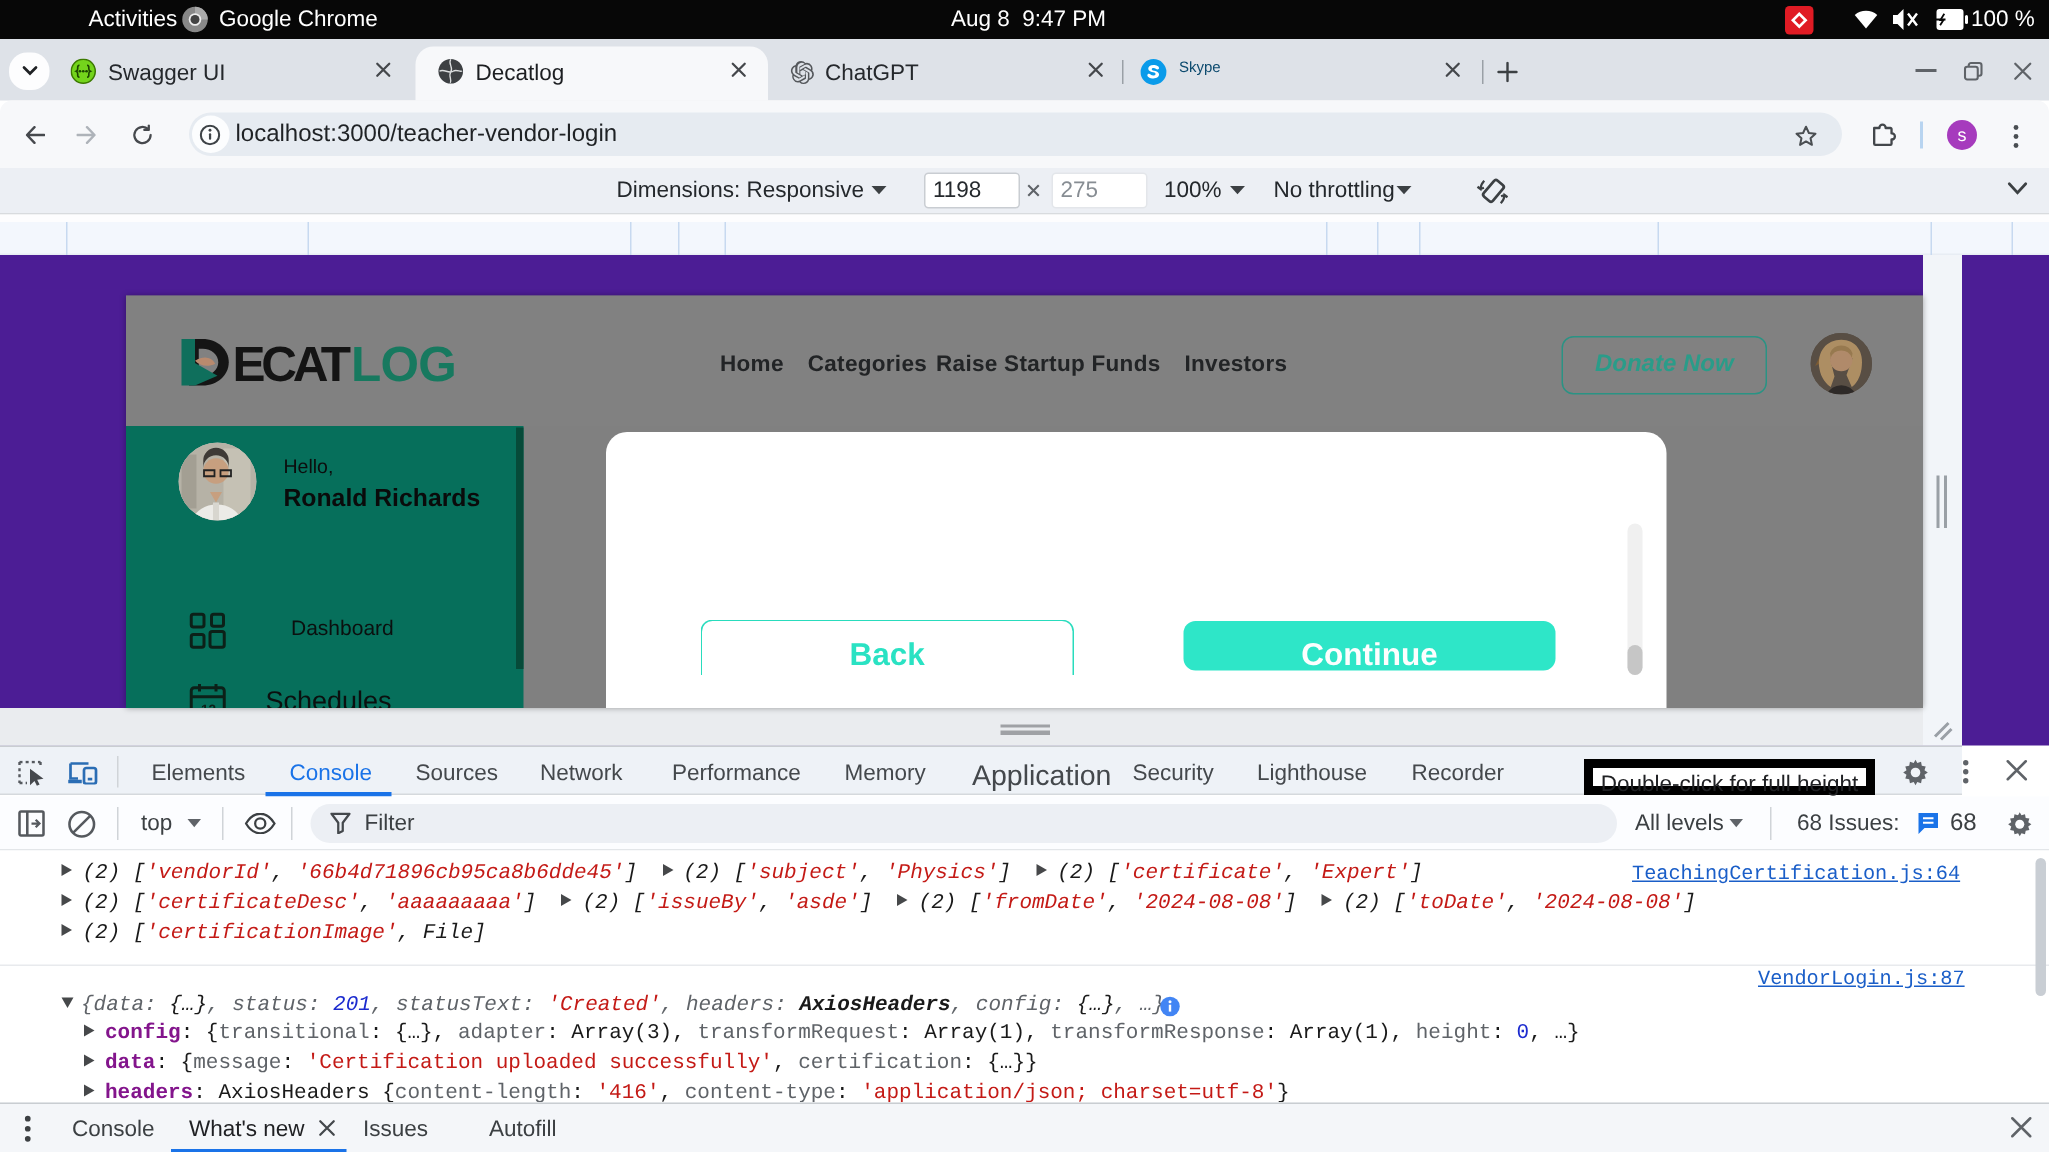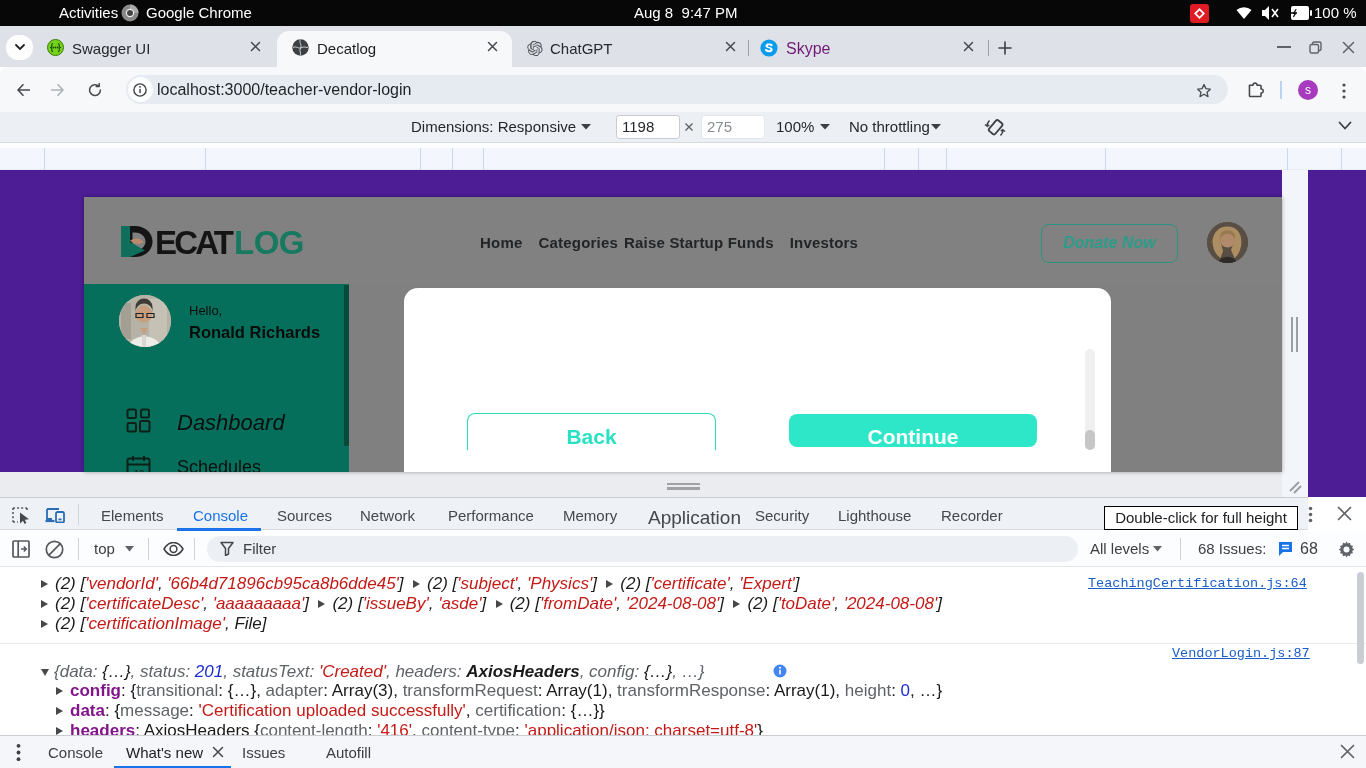--- a/index.html
+++ b/index.html
@@ -78,21 +78,21 @@
   <span class="abs" style="left:550px;top:14px;font-size:15px;color:#25282c;">ChatGPT</span>
   <svg class="abs" style="left:725px;top:15px;" width="11" height="11" viewBox="0 0 11 11">
       <path d="M1.5 1.5 l8 8 M9.5 1.5 l-8 8" stroke="#44474b" stroke-width="1.5" stroke-linecap="round"></path>
     </svg>
   <div class="abs" style="left:748px;top:14px;width:1px;height:16px;background:#9aa0a6;"></div>
 
   <svg class="abs" style="left:760px;top:13px;" width="18" height="18" viewBox="0 0 18 18">
     <circle cx="9" cy="9" r="8.6" fill="#0a9bea"></circle>
     <path d="M9 4.3 c-2.2 0 -3.5 1 -3.5 2.4 c0 2.9 4.9 1.9 4.9 3.6 c0 .6 -.6 1 -1.5 1 c-1.6 0 -1.8 -1.2 -3 -1.2 c-.6 0 -1 .4 -1 1 c0 1.2 1.7 2.2 4 2.2 c2.4 0 3.8 -1.1 3.8 -2.6 c0 -3 -4.9 -2.1 -4.9 -3.6 c0 -.5 .5 -.8 1.3 -.8 c1.3 0 1.6 1 2.6 1 c.6 0 1 -.5 1 -1 c0 -1.1 -1.7 -2 -3.7 -2 z" fill="#fff"></path>
   </svg>
-  <span class="abs" style="left:786px;top:14px;font-size:16px;color:#701a75;">Skype</span>
+  <span class="abs" style="left:786px;top:14px;font-size:10px;color:#0c4a6e;">Skype</span>
   <svg class="abs" style="left:963px;top:15px;" width="11" height="11" viewBox="0 0 11 11">
       <path d="M1.5 1.5 l8 8 M9.5 1.5 l-8 8" stroke="#44474b" stroke-width="1.5" stroke-linecap="round"></path>
     </svg>
   <div class="abs" style="left:988px;top:14px;width:1px;height:16px;background:#9aa0a6;"></div>
   <svg class="abs" style="left:998px;top:15px;" width="14" height="14" viewBox="0 0 14 14">
       <path d="M7 1 v12 M1 7 h12" stroke="#3c4043" stroke-width="1.6" stroke-linecap="round"></path>
     </svg>
 
   <div class="abs" style="left:1277px;top:20px;width:14px;height:2px;background:#5f6368;"></div>
   <svg class="abs" style="left:1309px;top:15px;" width="13" height="13" viewBox="0 0 13 13">
@@ -243,21 +243,21 @@
         </svg>
     </div>
     <div class="abs" style="left:105px;top:106px;font-size:13px;color:#0c0d0d;">Hello,</div>
     <div class="abs" style="left:105px;top:126px;font-size:16.5px;font-weight:bold;color:#0a0b0b;">Ronald Richards</div>
     <svg class="abs" style="left:42px;top:211px;" width="25" height="25" viewBox="0 0 25 25">
       <rect x="1.5" y="1.5" width="8.5" height="8.5" rx="1.5" fill="none" stroke="#0c2018" stroke-width="2"></rect>
       <rect x="15" y="1.5" width="8" height="8" rx="1.5" fill="none" stroke="#0c2018" stroke-width="2"></rect>
       <rect x="1.5" y="15" width="8.5" height="8.5" rx="1.5" fill="none" stroke="#0c2018" stroke-width="2"></rect>
       <rect x="14" y="13" width="9.5" height="10.5" rx="1.5" fill="none" stroke="#0c2018" stroke-width="2"></rect>
     </svg>
-    <div class="abs" style="left:93px;top:213px;font-size:22px;color:#0b100f;font-style:italic;">Dashboard</div>
+    <div class="abs" style="left:110px;top:213px;font-size:14px;color:#0b100f;">Dashboard</div>
     <svg class="abs" style="left:42px;top:258px;" width="25" height="25" viewBox="0 0 25 25">
       <rect x="1.5" y="3.5" width="22" height="20" rx="2" fill="none" stroke="#0c2018" stroke-width="2"></rect>
       <path d="M1.5 9.5 h22 M7 1 v5 M18 1 v5" stroke="#0c2018" stroke-width="2"></path>
       <text x="8" y="21" font-size="9" font-weight="bold" fill="#0c2018">12</text>
     </svg>
     <div class="abs" style="left:93px;top:260px;font-size:18px;color:#0b100f;">Schedules</div>
 
     <div class="abs" style="left:320px;top:91px;width:707px;height:184px;background:#fff;border-radius:14px 14px 0 0;"></div>
     <div class="abs" style="left:383px;top:216px;width:249px;height:37px;border:1.5px solid #29dcbd;border-bottom:none;border-radius:8px 8px 0 0;"></div>
     <div class="abs" style="left:383px;top:228px;width:249px;text-align:center;color:#2ae2c3;font-size:21px;font-weight:bold;">Back</div>
@@ -284,21 +284,21 @@
   <div class="abs" style="left:177px;top:29.5px;width:84px;height:3px;background:#1a73e8;"></div>
   <span class="abs" style="left:193px;top:9px;font-size:15px;color:#1a73e8;">Console</span>
   <span class="abs" style="left:277px;top:9px;font-size:15px;color:#44484c;">Sources</span>
   <span class="abs" style="left:360px;top:9px;font-size:15px;color:#44484c;">Network</span>
   <span class="abs" style="left:448px;top:9px;font-size:15px;color:#44484c;">Performance</span>
   <span class="abs" style="left:563px;top:9px;font-size:15px;color:#44484c;">Memory</span>
   <span class="abs" style="left:648px;top:9px;font-size:19px;color:#44484c;">Application</span>
   <span class="abs" style="left:755px;top:9px;font-size:15px;color:#44484c;">Security</span>
   <span class="abs" style="left:838px;top:9px;font-size:15px;color:#44484c;">Lighthouse</span>
   <span class="abs" style="left:941px;top:9px;font-size:15px;color:#44484c;">Recorder</span>
-  <div class="abs" style="left:1104px;top:8px;width:194px;height:24px;background:#fff;border:1px solid #000000;font-size:15px;color:#202124;text-align:center;line-height:22px;z-index:5;">Double-click for full height</div>
+  <div class="abs" style="left:1056px;top:8px;width:194px;height:24px;background:#fff;border:6px solid #000000;font-size:15px;color:#202124;text-align:center;line-height:22px;z-index:5;">Double-click for full height</div>
   <svg class="abs" style="left:1268px;top:8px;" width="18" height="18" viewBox="0 0 18 18">
     <path d="M9 0.5 l1.2 2.2 2.5 -.8 .5 2.6 2.6 .5 -.8 2.5 2.2 1.5 -2.2 1.5 .8 2.5 -2.6 .5 -.5 2.6 -2.5 -.8 -1.2 2.2 -1.2 -2.2 -2.5 .8 -.5 -2.6 -2.6 -.5 .8 -2.5 -2.2 -1.5 2.2 -1.5 -.8 -2.5 2.6 -.5 .5 -2.6 2.5 .8 z" fill="#5f6368"></path>
     <circle cx="9" cy="9" r="3.2" fill="#f0f3f7"></circle>
   </svg>
   <svg class="abs" style="left:1308px;top:8px;" width="5" height="17" viewBox="0 0 5 17">
       <circle cx="2.5" cy="2.5" r="1.8" fill="#5f6368"></circle>
       <circle cx="2.5" cy="8.5" r="1.8" fill="#5f6368"></circle>
       <circle cx="2.5" cy="14.5" r="1.8" fill="#5f6368"></circle>
     </svg>
   <svg class="abs" style="left:1337px;top:8px;" width="15" height="15" viewBox="0 0 15 15">
@@ -343,21 +343,21 @@
       <path d="M5 5.5 h7 M5 8.5 h7" stroke="#fff" stroke-width="1.3"></path>
     </svg>
   <span class="abs" style="left:1300px;top:9px;font-size:16px;color:#3c4043;">68</span>
   <svg class="abs" style="left:1338px;top:10px;" width="17" height="17" viewBox="0 0 18 18">
     <path d="M9 0.5 l1.2 2.2 2.5 -.8 .5 2.6 2.6 .5 -.8 2.5 2.2 1.5 -2.2 1.5 .8 2.5 -2.6 .5 -.5 2.6 -2.5 -.8 -1.2 2.2 -1.2 -2.2 -2.5 .8 -.5 -2.6 -2.6 -.5 .8 -2.5 -2.2 -1.5 2.2 -1.5 -.8 -2.5 2.6 -.5 .5 -2.6 2.5 .8 z" fill="#5f6368"></path>
     <circle cx="9" cy="9" r="3.2" fill="#fcfdff"></circle>
   </svg>
 </div>
 
 <style>
-.mono { font-family:Liberation Sans, sans-serif; font-size:17px; font-style:italic; white-space:pre; color:#1a1a1a; }
+.mono { font-family:Liberation Mono, monospace; font-size:14px; font-style:italic; white-space:pre; color:#1a1a1a; }
 .up { font-style:normal; }
 .s { color:#c41a16; }
 .k { color:#5f6368; }
 .n { color:#1c2bcf; }
 .pn { color:#83158c; font-weight:bold; font-style:normal; }
 .tr { display:inline-block; width:0; height:0; border-left:7px solid #46484a; border-top:4.5px solid transparent; border-bottom:4.5px solid transparent; margin:0 7px 1px 0; }
 .td { display:inline-block; width:0; height:0; border-top:7px solid #46484a; border-left:4.5px solid transparent; border-right:4.5px solid transparent; margin:0 5px 1px 0; }
 .lnk { font-family:"Liberation Mono", monospace; font-size:13.5px; color:#1a5ec8; text-decoration:underline; white-space:pre; }
 </style>
 <div class="abs" style="left:0;top:567px;width:1366px;height:168px;background:#fff;overflow:hidden;">

